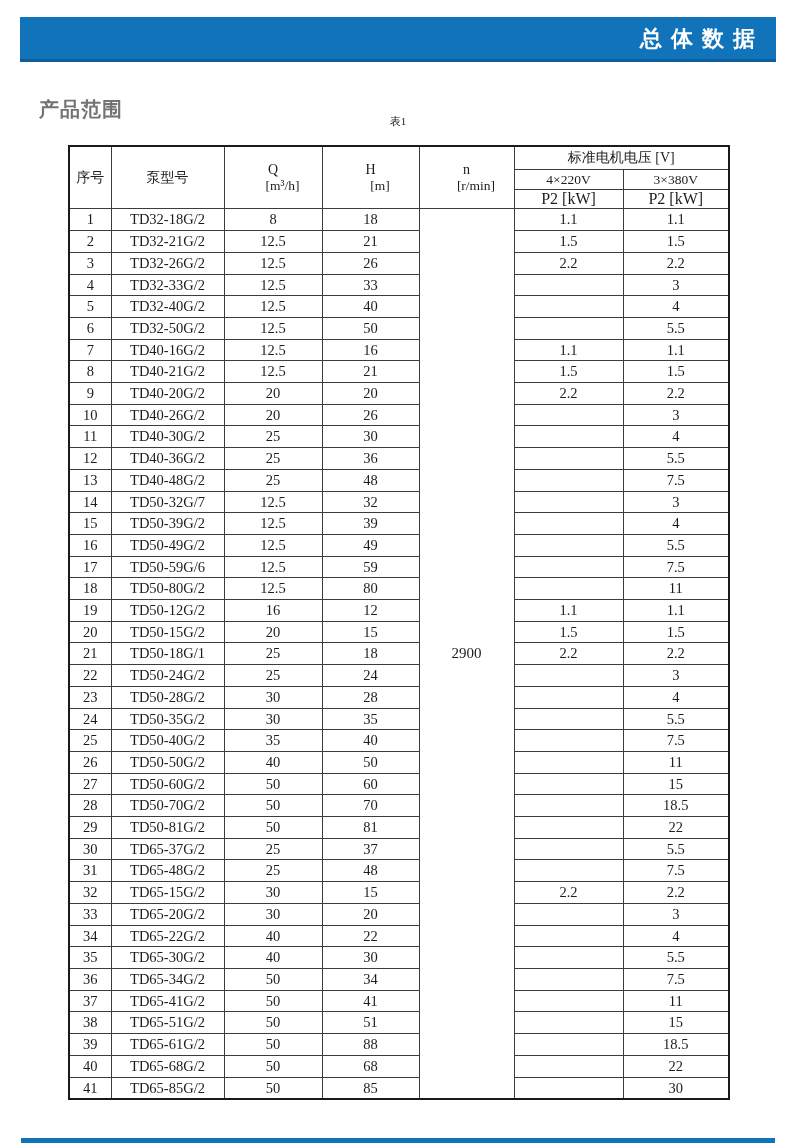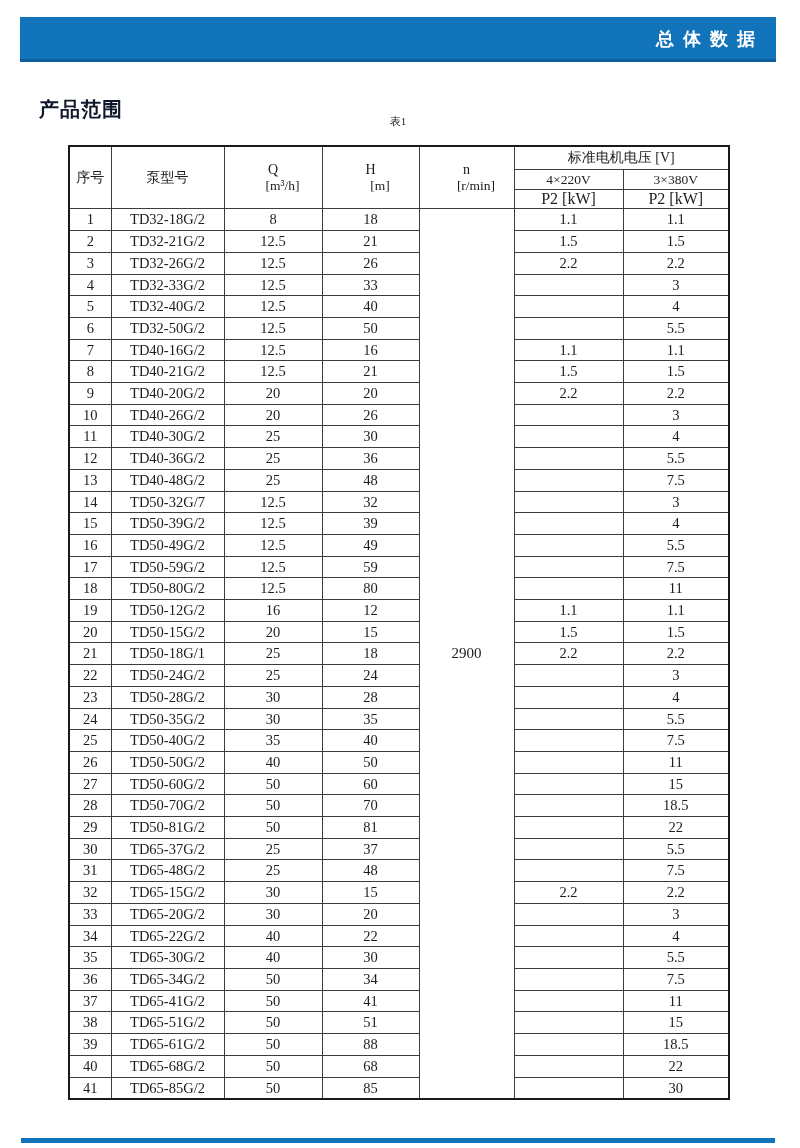--- a/index.html
+++ b/index.html
@@ -9,28 +9,28 @@
     overflow:hidden;
   }
   .banner {
     position:absolute; left:20px; top:17px; width:756px; height:45px;
     box-sizing:border-box; border-bottom:3px solid #0d5e9d;
     display:flex; align-items:center; justify-content:flex-end;
     padding-right:12px;
   }
   .banner-text {
     color:#ffffff; font-family:"Liberation Sans","DejaVu Sans",sans-serif;
-    font-weight:bold; font-size:18px; letter-spacing:9px; line-height:1;
+    font-weight:bold; font-size:22px; letter-spacing:9px; line-height:1;
     padding-top:2px;
     margin-left:24px;
   }
   .section-title {
     position:absolute; left:39px; top:96px; margin:0;
     font-family:"Liberation Sans","DejaVu Sans",sans-serif;
-    font-weight:bold; font-size:20px; color:#0f172a; letter-spacing:1px;
+    font-weight:bold; font-size:20px; color:#737373; letter-spacing:1px;
   }
   .caption {
     position:absolute; left:68px; top:114px; width:660px;
     text-align:center; font-size:11px; color:#222222;
   }
   table.spec {
     position:absolute; left:68px; top:145px; width:660px;
     border-collapse:collapse; table-layout:fixed;
     font-size:14.5px; color:#1c1c1c;
     border:2px solid #1a1a1a;
@@ -225,21 +225,21 @@
         <tr>
           <td>16</td>
           <td>TD50-49G/2</td>
           <td>12.5</td>
           <td>49</td>
           <td></td>
           <td>5.5</td>
         </tr>
         <tr>
           <td>17</td>
-          <td>TD50-59G/2</td>
+          <td>TD50-59G/6</td>
           <td>12.5</td>
           <td>59</td>
           <td></td>
           <td>7.5</td>
         </tr>
         <tr>
           <td>18</td>
           <td>TD50-80G/2</td>
           <td>12.5</td>
           <td>80</td>

